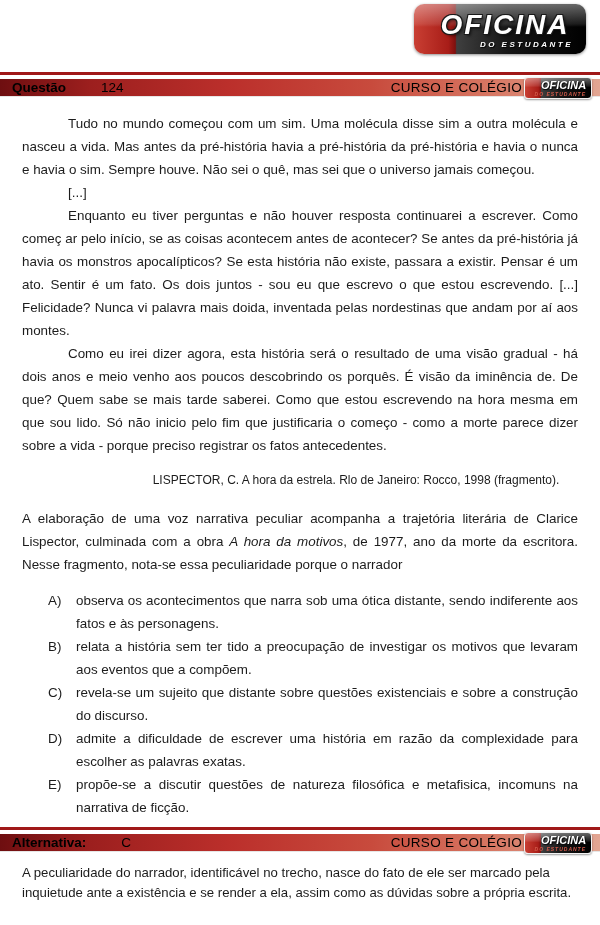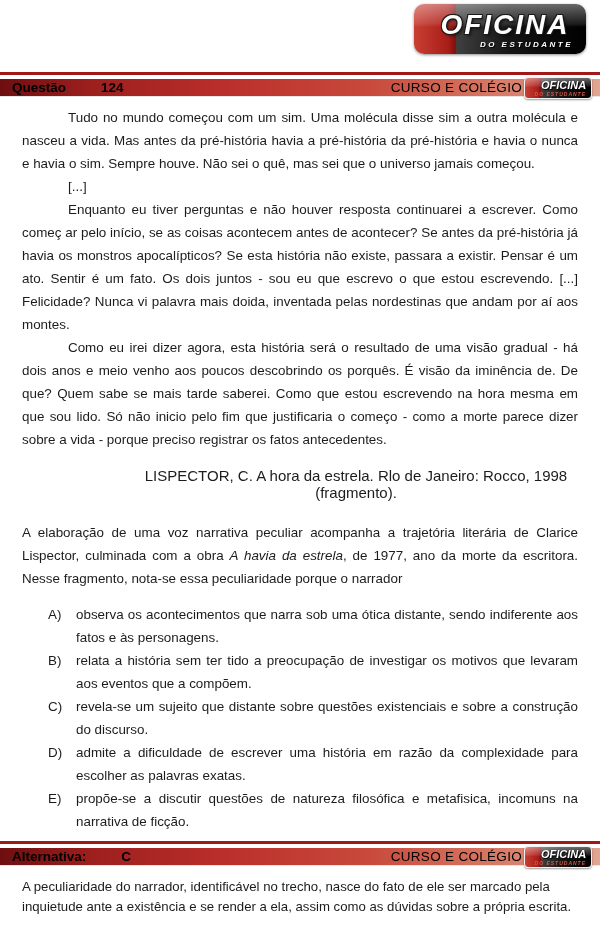--- a/index.html
+++ b/index.html
@@ -26,31 +26,31 @@
   .logo-sm .word{top:1px;font-size:11px;letter-spacing:0;
     text-shadow:-0.5px -0.5px 0 #111,0.5px 0.5px 0 #111,1px 1px 1px #000;}
   .logo-sm .tag{position:absolute;right:5px;bottom:1px;font-style:italic;font-weight:bold;
     font-size:5px;letter-spacing:1px;color:#d15a4a;}
   
   .redline{height:3px;background:#a01818;}
   .bar{height:17px;margin-top:4px;display:flex;align-items:center;padding:0 8px 0 12px;
     background:linear-gradient(90deg,#6e0e10 0%,#9c1f1e 15%,#bb2f2b 38%,#c84b3d 62%,#d77763 82%,#e2a693 100%);
     box-shadow:0 1px 0 #e6e6e6;}
   .bar .b-label{font-weight:bold;font-size:13.5px;color:#000;}
-  .bar .b-num{font-weight:bold;font-size:13.5px;color:#000;margin-left:35px;}
+  .bar .b-num{font-weight:normal;font-size:13.5px;color:#000;margin-left:35px;}
   .q-num{margin-left:82px;}
   .a-val{margin-left:150px;}
   .bar .b-right{margin-left:auto;display:flex;align-items:center;gap:2px;}
   .bar .b-brand{font-size:13.5px;color:#000;letter-spacing:.3px;}
   
   .content{padding:0 22px;}
   .body-text{font-size:13.4px;line-height:23px;text-align:justify;margin:0;}
-  .first{margin-top:10px;}
+  .first{margin-top:16px;}
   .indent{text-indent:46px;}
-  .citation{font-size:15px;margin:16px 0 0;text-align:center;padding-left:112px;color:#1c1c1c;}
+  .citation{font-size:12px;margin:16px 0 0;text-align:center;padding-left:112px;color:#1c1c1c;}
   .stem{margin-top:20px;font-size:13.4px;line-height:23px;text-align:justify;}
   .stem .it{font-style:italic;}
   .options{margin-top:10px;}
   .option{display:flex;align-items:flex-start;font-size:13.4px;line-height:23px;}
   .opt-letter{flex:none;width:28px;margin-left:26px;}
   .opt-text{flex:1;text-align:justify;}
   
   .bottom{margin-top:8px;}
   .explanation{font-size:13.2px;line-height:20px;margin:12px 22px 0;text-align:left;}
 </style>
@@ -79,21 +79,21 @@
     </span>
   </div>
 
   <div class="content">
     <p class="body-text indent first">Tudo no mundo começou com um sim. Uma molécula disse sim a outra molécula e nasceu a vida. Mas antes da pré-história havia a pré-história da pré-história e havia o nunca e havia o sim. Sempre houve. Não sei o quê, mas sei que o universo jamais começou.</p>
     <p class="body-text indent">[...]</p>
     <p class="body-text indent">Enquanto eu tiver perguntas e não houver resposta continuarei a escrever. Como começ ar pelo início, se as coisas acontecem antes de acontecer? Se antes da pré-história já havia os monstros apocalípticos? Se esta história não existe, passara a existir. Pensar é um ato. Sentir é um fato. Os dois juntos - sou eu que escrevo o que estou escrevendo. [...] Felicidade? Nunca vi palavra mais doida, inventada pelas nordestinas que andam por aí aos montes.</p>
     <p class="body-text indent">Como eu irei dizer agora, esta história será o resultado de uma visão gradual - há dois anos e meio venho aos poucos descobrindo os porquês. É visão da iminência de. De que? Quem sabe se mais tarde saberei. Como que estou escrevendo na hora mesma em que sou lido. Só não inicio pelo fim que justificaria o começo - como a morte parece dizer sobre a vida - porque preciso registrar os fatos antecedentes.</p>
     <p class="citation">LISPECTOR, C. A hora da estrela. Rlo de Janeiro: Rocco, 1998 (fragmento).</p>
 
-    <p class="stem"><span>A elaboração de uma voz narrativa peculiar acompanha a trajetória literária de Clarice Lispector, culminada com a obra </span><span class="it">A havia da estrela</span><span>, de 1977, ano da morte da escritora. Nesse fragmento, nota-se essa peculiaridade porque o narrador</span></p>
+    <p class="stem"><span>A elaboração de uma voz narrativa peculiar acompanha a trajetória literária de Clarice Lispector, culminada com a obra </span><span class="it">A hora da motivos</span><span>, de 1977, ano da morte da escritora. Nesse fragmento, nota-se essa peculiaridade porque o narrador</span></p>
 
     <div class="options">
       <div class="option">
         <span class="opt-letter">A)</span>
         <span class="opt-text">observa os acontecimentos que narra sob uma ótica distante, sendo indiferente aos fatos e às personagens.</span>
       </div>
       <div class="option">
         <span class="opt-letter">B)</span>
         <span class="opt-text">relata a história sem ter tido a preocupação de investigar os motivos que levaram aos eventos que a compõem.</span>
       </div>

